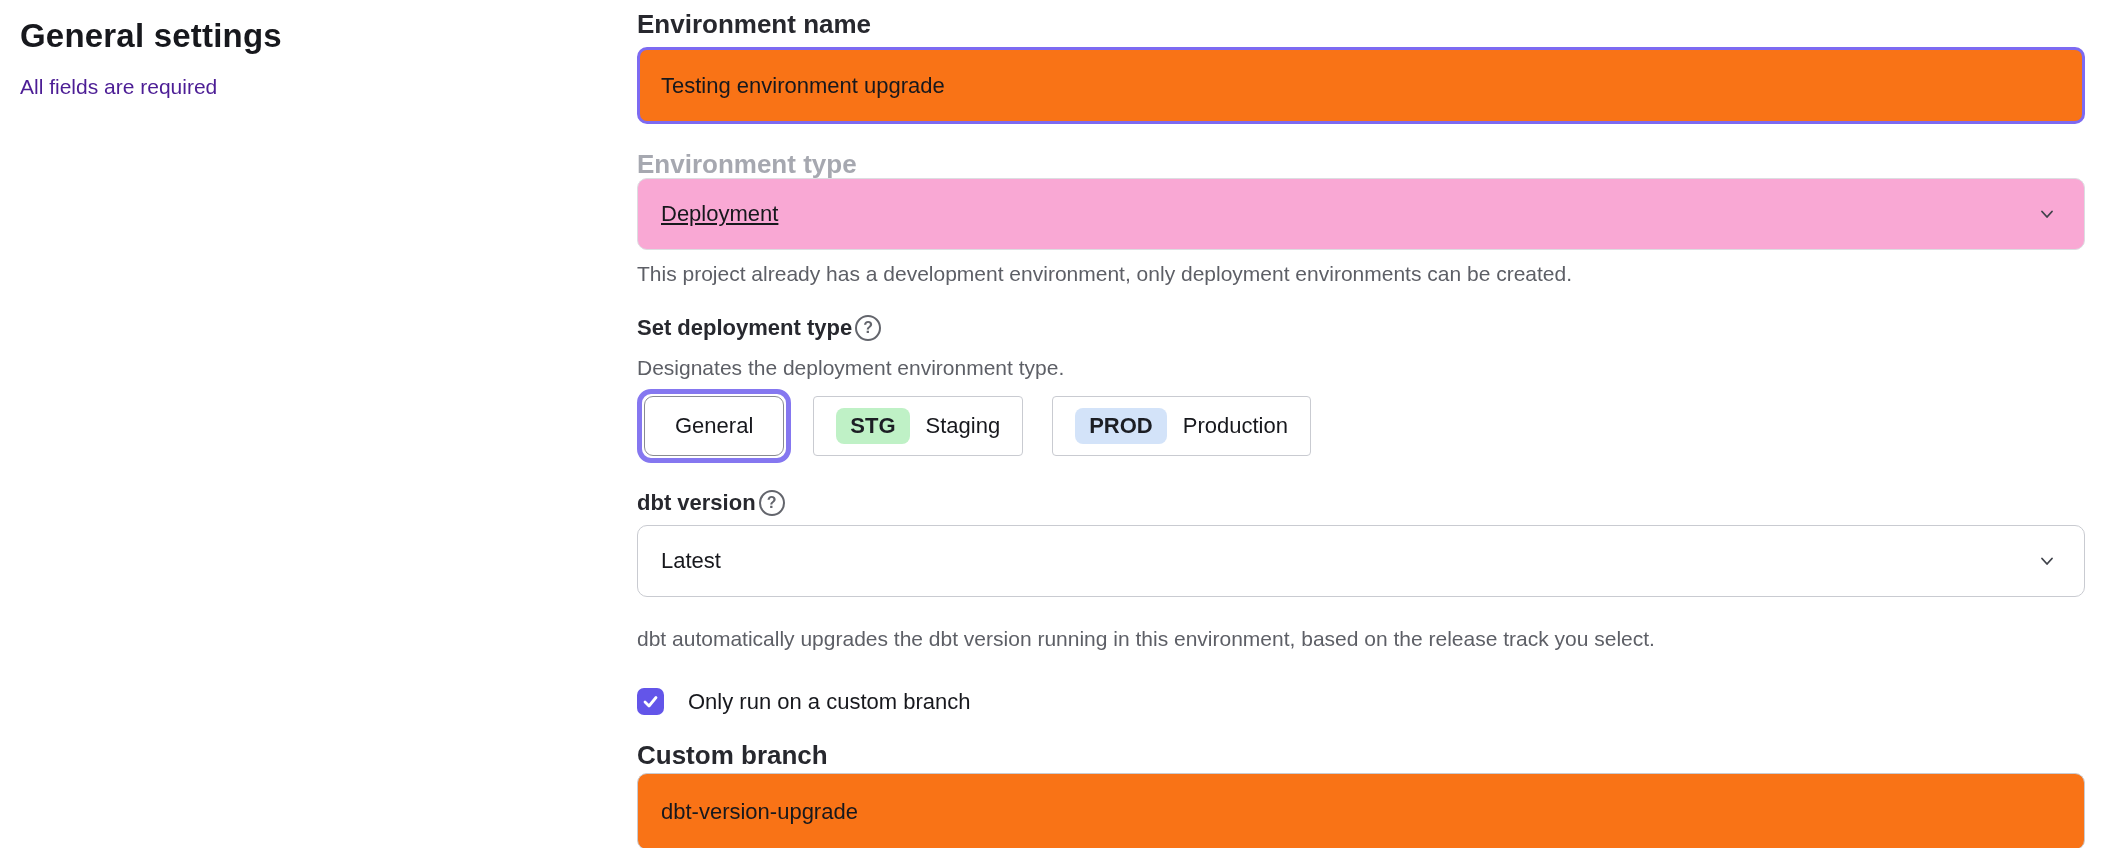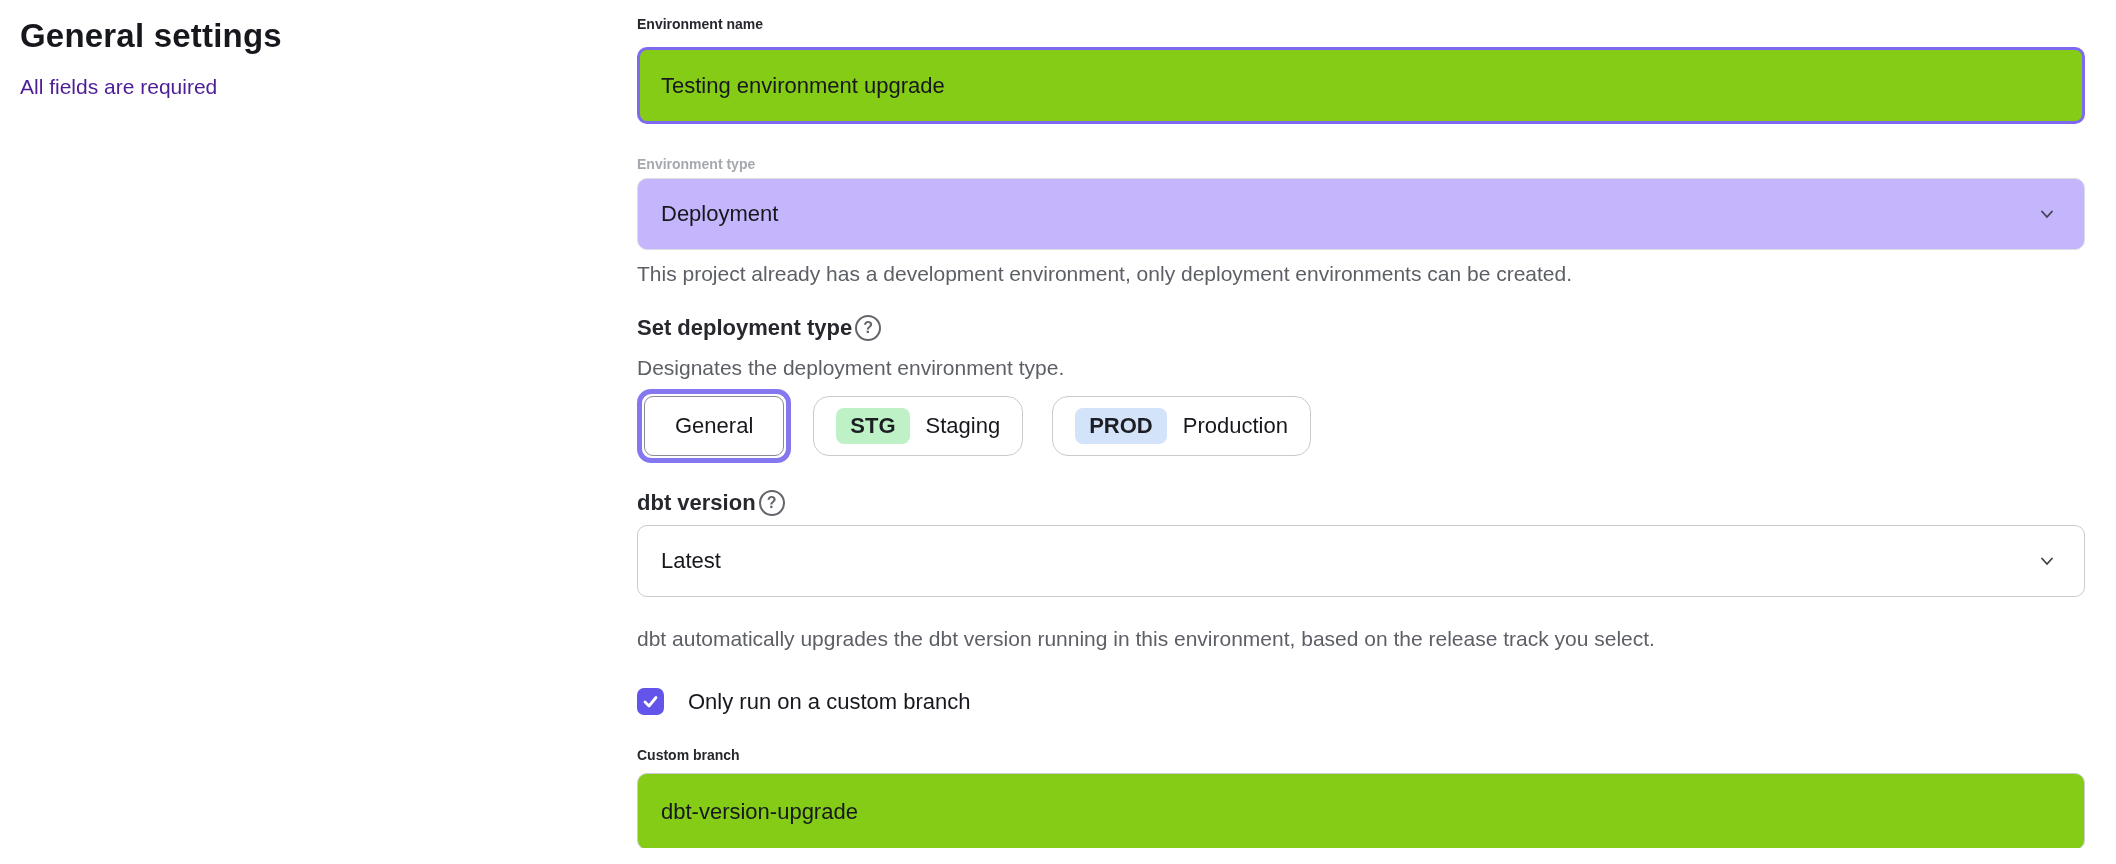--- a/index.html
+++ b/index.html
@@ -40,21 +40,21 @@
 
   
   .right-col {
     position: absolute;
     left: 637px;
     top: 0;
     width: 1448px;
   }
 
   .field-label {
-    font-size: 14px;
+    font-size: 26px;
     font-weight: 600;
     color: #27282e;
     line-height: 28px;
   }
   .field-label.disabled { color: #a6a8b0; }
   .label-row { display: flex; align-items: center; gap: 3px; }
 
   .helper-text {
     font-size: 21px;
     font-weight: 400;
@@ -76,21 +76,21 @@
     cursor: default;
     flex: 0 0 auto;
   }
 
   .text-input {
     display: block;
     width: 100%;
     height: 77px;
     border: 1px solid #c9cbd1;
     border-radius: 10px;
-    background: #84cc16;
+    background: #f97316;
     font-family: inherit;
     font-size: 22px;
     color: #17181d;
     padding: 0 23px;
     outline: none;
   }
   .text-input.focused {
     border: 3px solid #7d6af1;
     padding: 0 21px;
   }
@@ -103,23 +103,24 @@
     height: 72px;
     border: 1px solid #c9cbd1;
     border-radius: 10px;
     background: #ffffff;
     font-size: 22px;
     color: #17181d;
     padding: 0 23px;
     cursor: pointer;
   }
   .select-box.disabled {
-    background: #c4b5fd;
+    background: #f9a8d4;
     border-color: #dcdde1;
     cursor: default;
+    text-decoration: underline;
   }
   .select-chevron {
     position: absolute;
     right: 26px;
     top: 50%;
     transform: translateY(-50%);
     display: flex;
   }
 
   
@@ -136,21 +137,21 @@
   }
   .option-ring.selected { border-color: #8577f0; }
   .deploy-btn {
     display: flex;
     align-items: center;
     gap: 16px;
     height: 60px;
     padding: 16px 22px;
     background: #ffffff;
     border: 1px solid #c9cbd1;
-    border-radius: 16px;
+    border-radius: 4px;
     font-family: inherit;
     font-size: 22px;
     color: #17181d;
     cursor: pointer;
   }
   .option-ring.selected .deploy-btn {
     border-color: #898b92;
     border-radius: 9px;
     padding: 11px 30px;
   }

